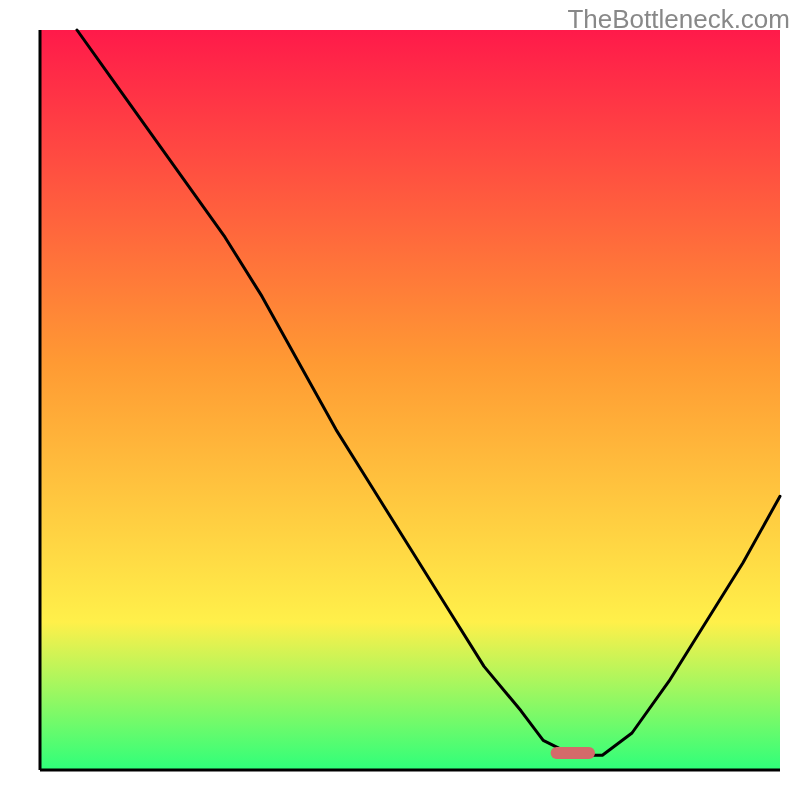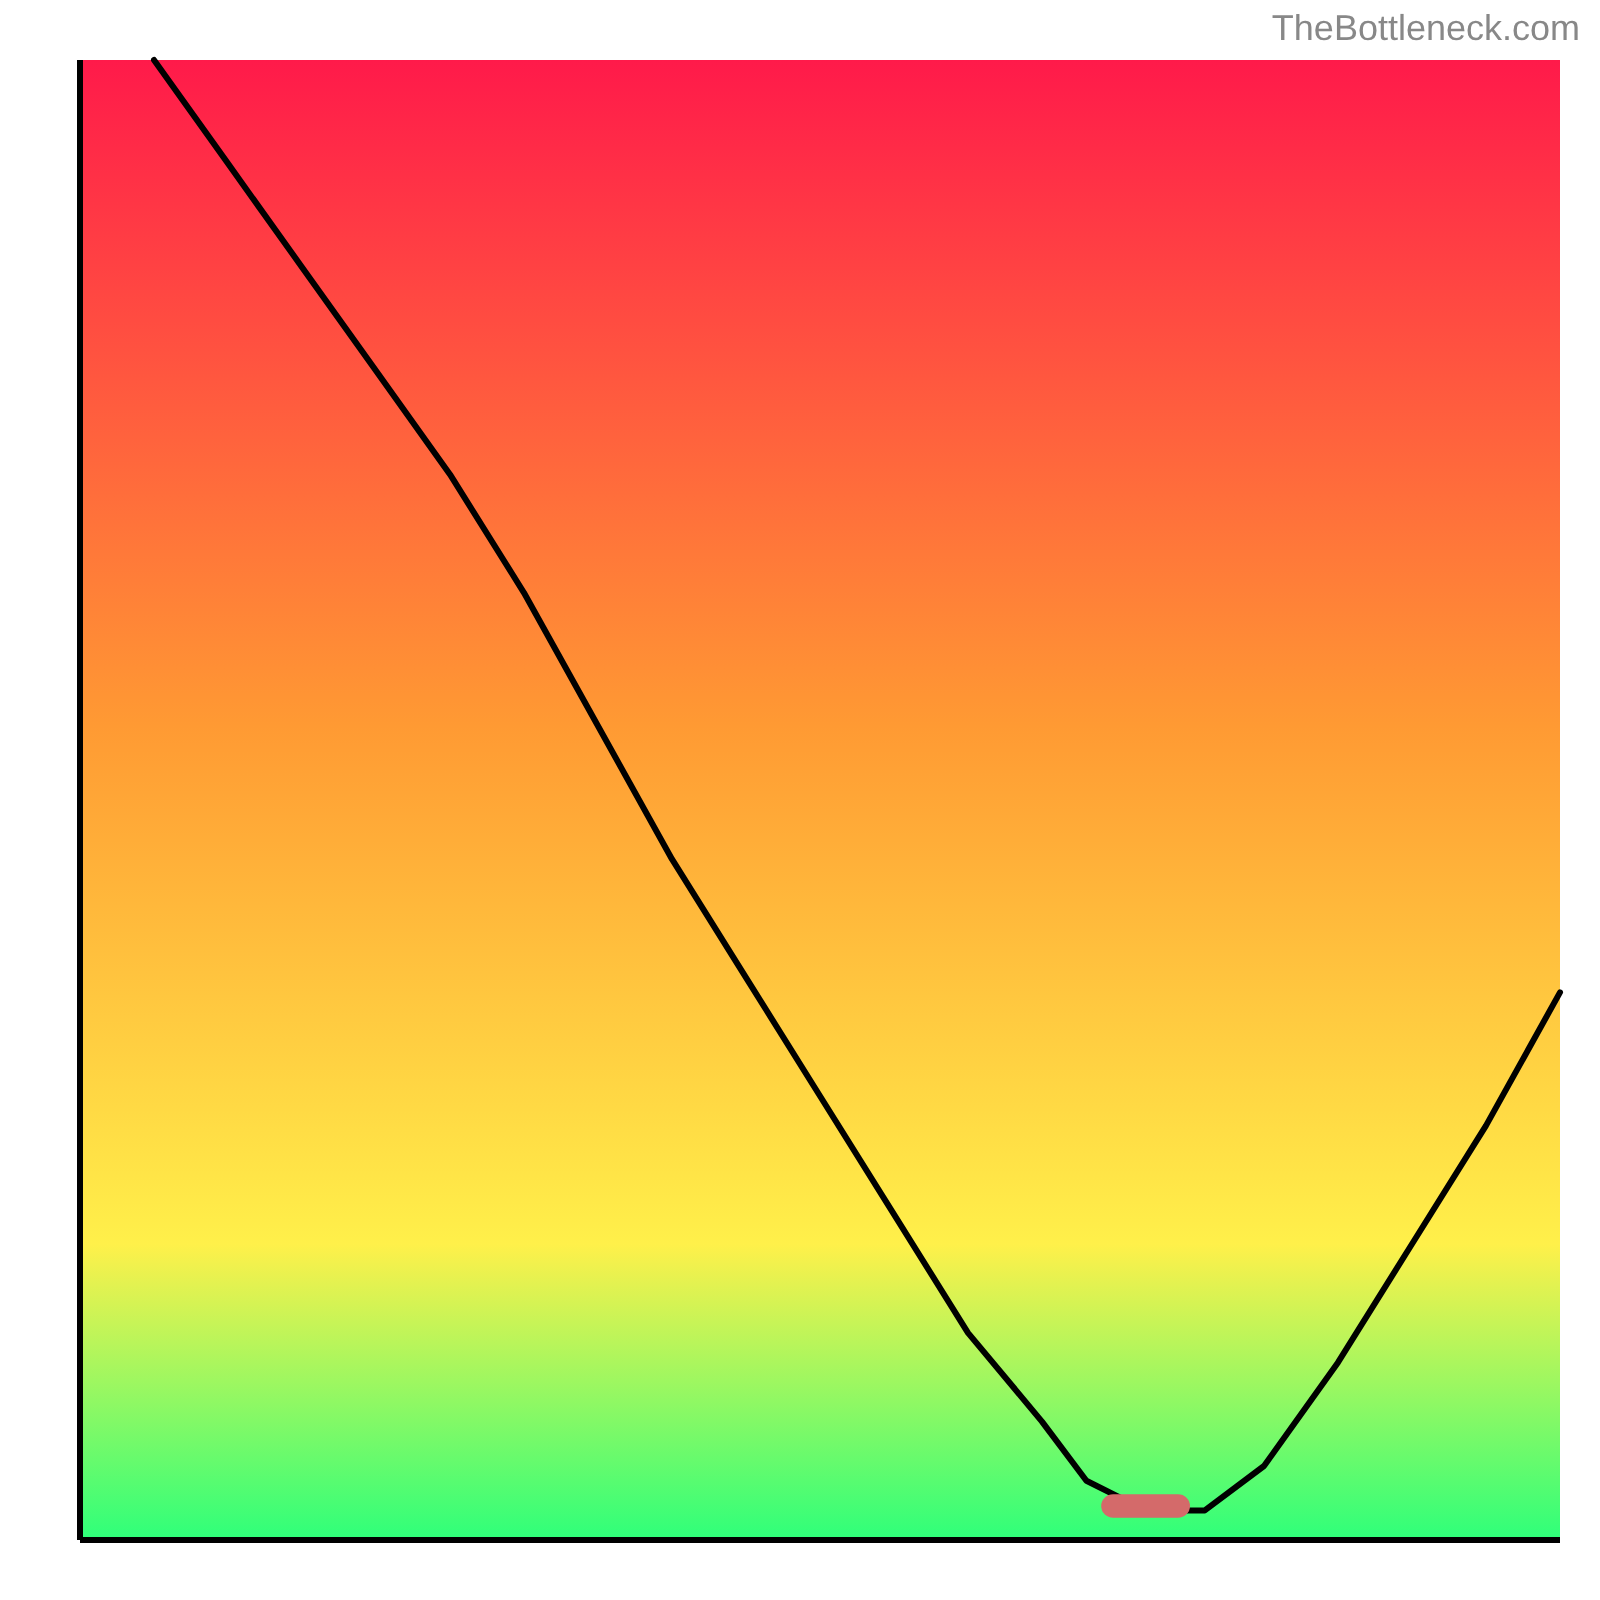--- a/index.html
+++ b/index.html
@@ -13,21 +13,21 @@
   .container {
     width: 800px;
     height: 800px;
     position: relative;
   }
   .watermark {
     position: absolute;
     top: 4px;
     right: 10px;
     color: #888888;
-    font-size: 18px;
+    font-size: 26px;
     font-weight: 400;
     z-index: 3;
   }
   svg {
     display: block;
   }
 </style>
 </head>
 <body>
 

